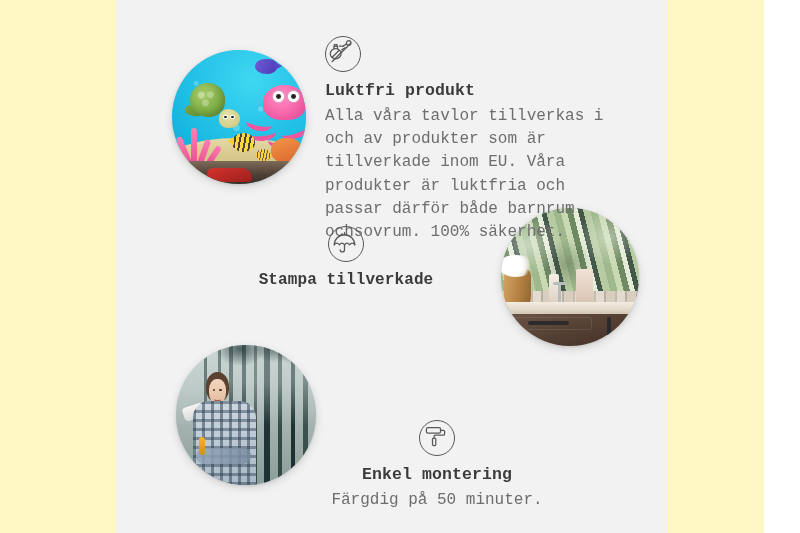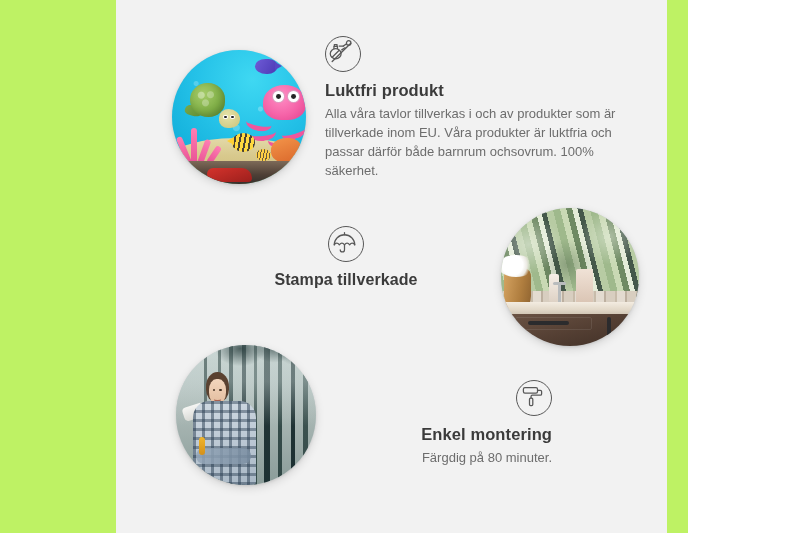--- a/index.html
+++ b/index.html
@@ -11,23 +11,24 @@
   body {
     width: 800px;
     height: 533px;
     overflow: hidden;
     font-family: "Liberation Sans", sans-serif;
     -webkit-font-smoothing: antialiased;
   }
 
   .stage {
     position: relative;
-    width: 688px;
+    width: 764px;
     height: 533px;
-    background: #bef264;
+    background: #fef9c3;
+    font-family: Liberation Mono, monospace;
   }
 
   
   .panel {
     position: absolute;
     left: 116px;
     top: 0;
     width: 551px;
     height: 533px;
     background: #f2f2f2;
@@ -359,21 +360,21 @@
     width: 8%; height: 16%;
     background: linear-gradient(180deg, #f0b52c, #d4901a);
     border-radius: 3px;
   }
 
   
   .feature { position: absolute; }
 
   #feature-odourless { left: 325px; top: 36px;  width: 300px; text-align: left; }
   #feature-waterproof{ left: 212px; top: 226px; width: 268px; text-align: center; }
-  #feature-assembly  { left: 322px; top: 380px; width: 230px; text-align: right; }
+  #feature-assembly  { left: 322px; top: 420px; width: 230px; text-align: center; }
 
   .feature-icon {
     width: 34px; height: 34px;
     border: 1.5px solid #585858;
     border-radius: 50%;
     position: relative;
     display: inline-block;
     vertical-align: middle;
   }
   #feature-waterproof .feature-icon { margin-right: 0; }
@@ -385,21 +386,21 @@
   .feature-title {
     font-size: 16.5px;
     font-weight: bold;
     color: #3b3b3b;
     letter-spacing: .1px;
     margin: 9px 0 5px 0;
   }
   #feature-waterproof .feature-title { font-size: 16px; }
 
   .feature-body {
-    font-size: 13px;
+    font-size: 16px;
     line-height: 1.45;
     color: #6d6d6d;
     margin: 0;
   }
 </style>
 </head>
 <body>
 
 <div class="stage">
 
@@ -522,16 +523,16 @@
     <div class="icon-row">
       <span class="feature-icon">
         <svg width="31" height="31" viewBox="0 0 32 32" fill="none" stroke="#585858" stroke-width="1.3" stroke-linecap="round" stroke-linejoin="round">
           <rect x="6.6" y="6.8" width="14.6" height="5.6" rx="1.6"></rect>
           <path d="M21.2 9.6h2.9c.7 0 1.3.6 1.3 1.3v2.5c0 .7-.6 1.3-1.3 1.3h-8.3c-.7 0-1.3.6-1.3 1.3v1.5"></path>
           <rect x="12.9" y="17.8" width="3.4" height="7.6" rx="1.1"></rect>
         </svg>
       </span>
     </div>
     <div class="feature-title">Enkel montering</div>
-    <p class="feature-body">Färgdig på 80 minuter.</p>
+    <p class="feature-body">Färgdig på 50 minuter.</p>
   </div>
 
 </div>
 
 </body></html>

